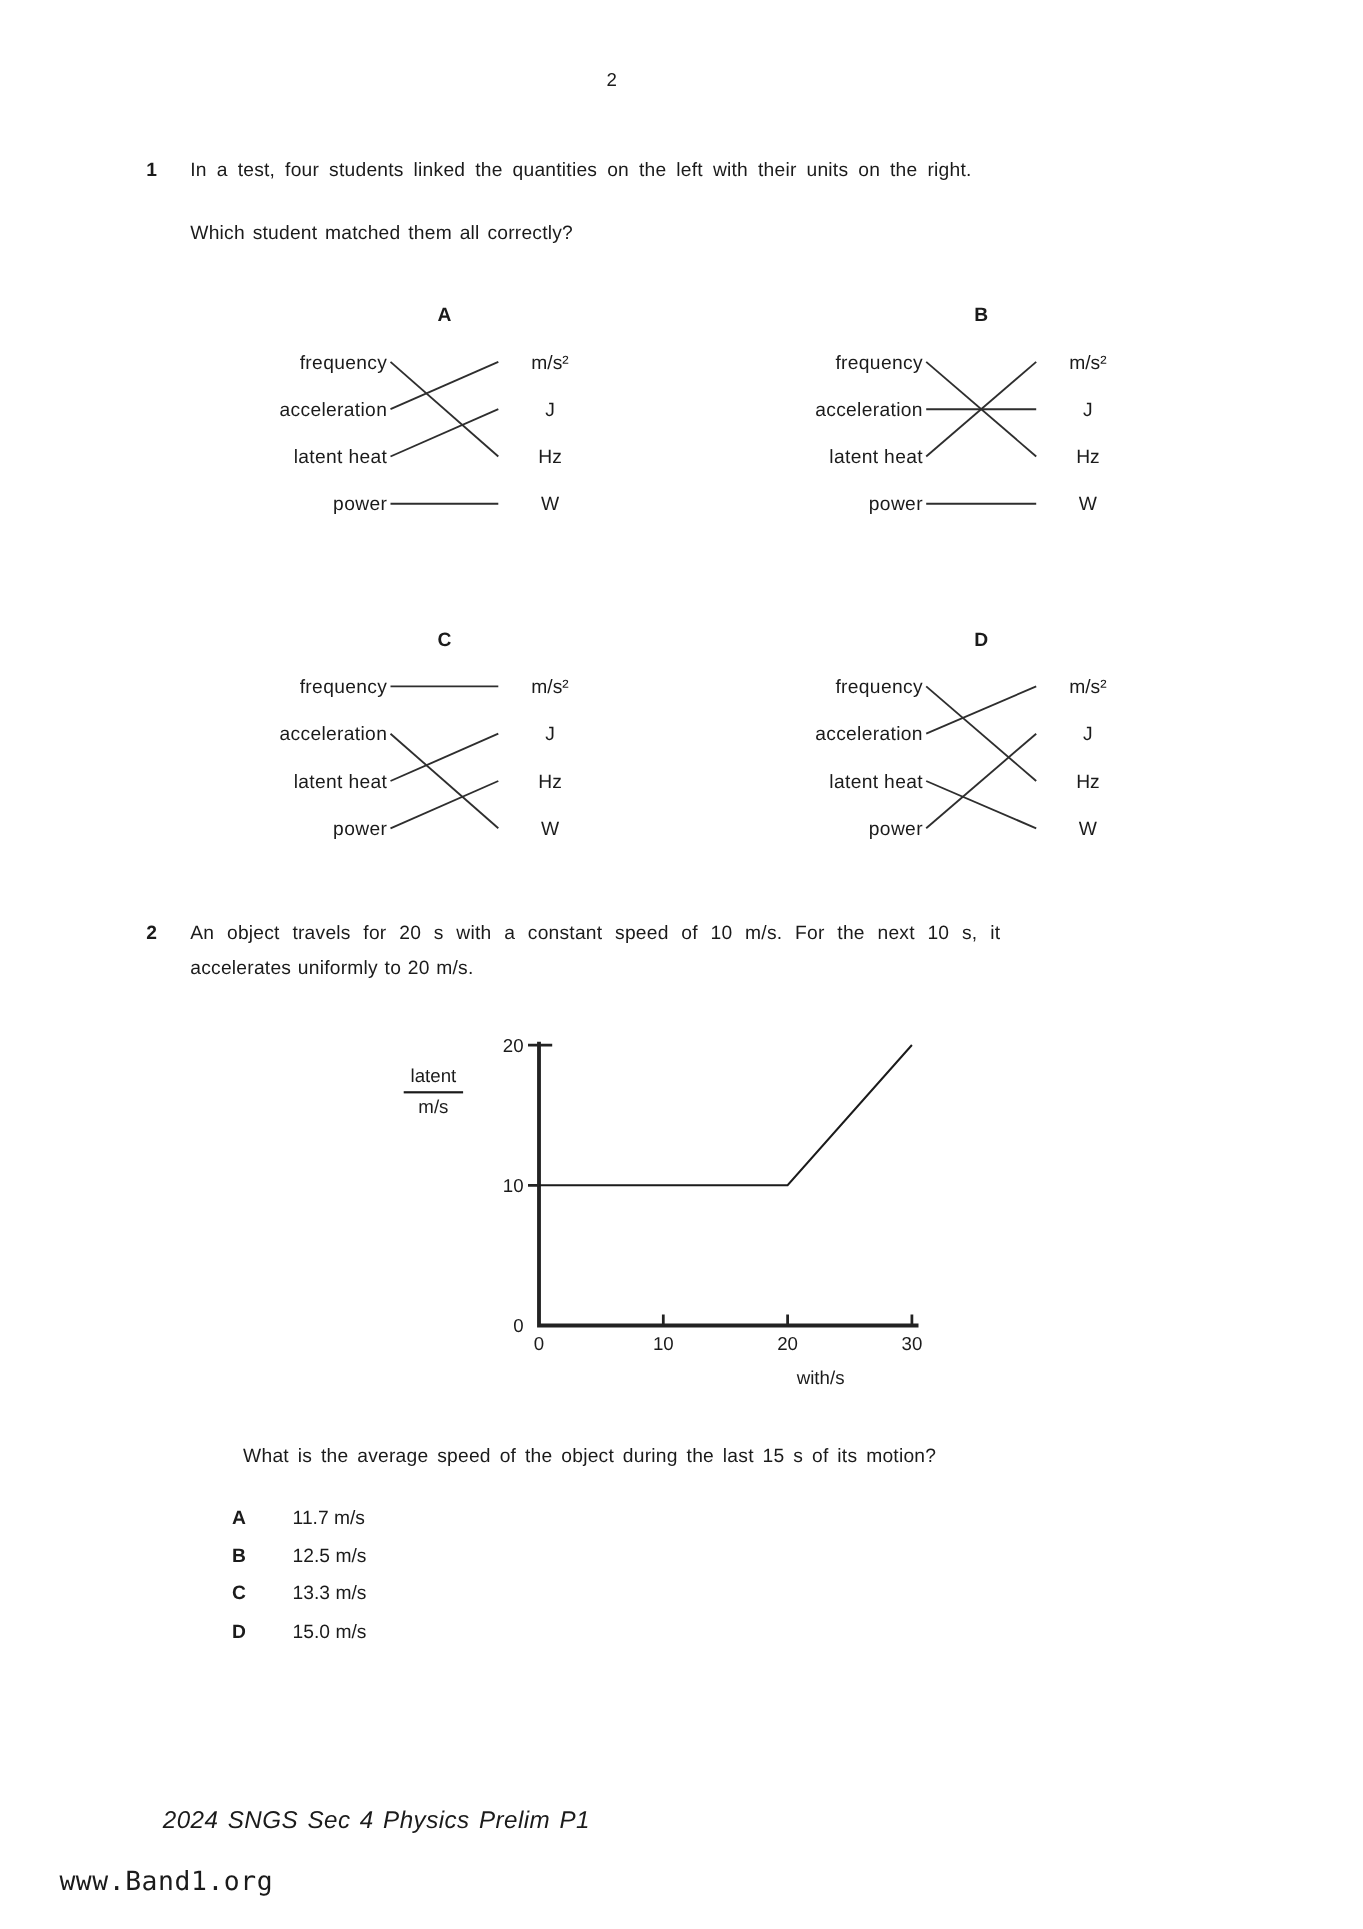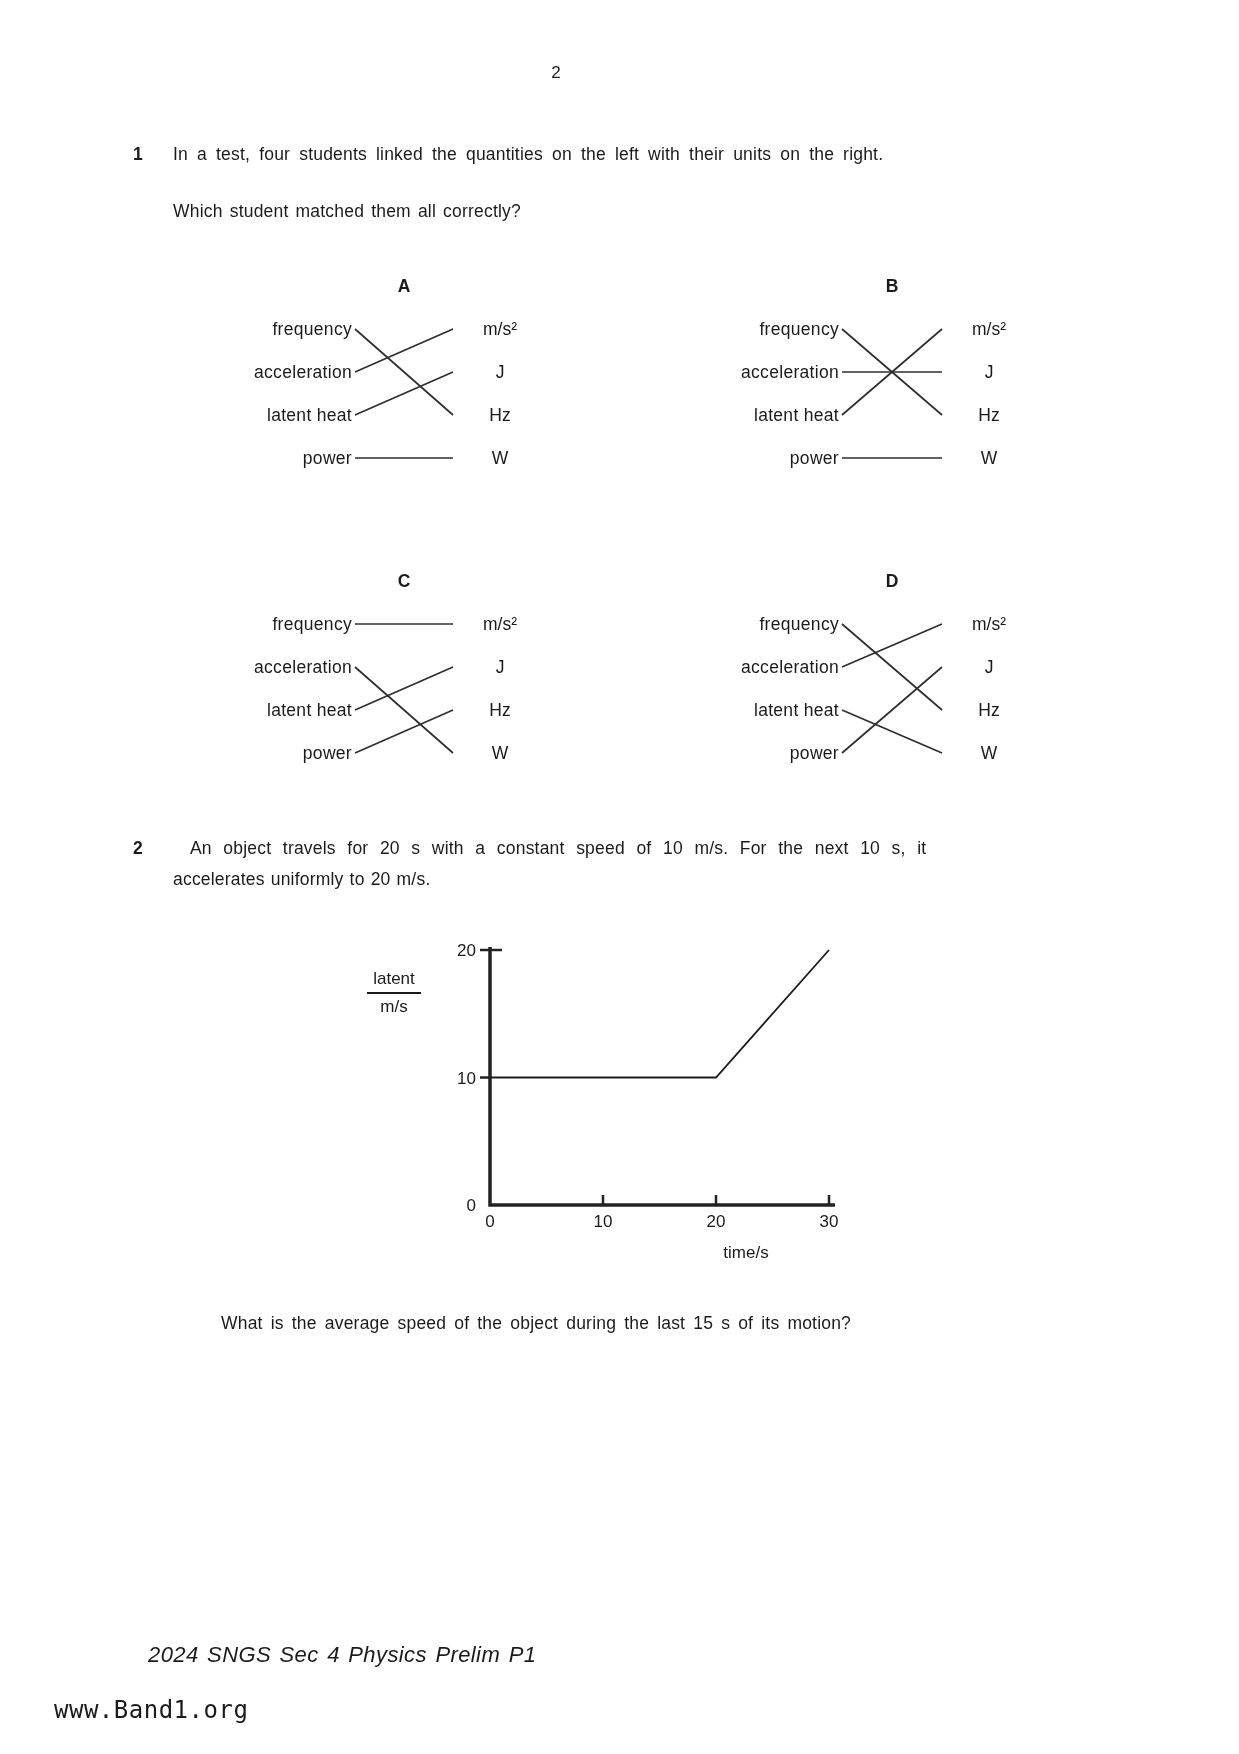--- a/index.html
+++ b/index.html
@@ -12,21 +12,21 @@
     overflow:hidden;
   }
   .abs { position:absolute; }
   .qnum { font-weight:bold; font-size:17.5px; }
   .qtext { font-size:17.5px; letter-spacing:0.2px; white-space:nowrap; }
   #pagenum { left:545px; top:63px; width:22px; text-align:center; font-size:17px; }
   #q1num { left:133px; top:144px; }
   #q1intro { left:173px; top:144px; word-spacing:4px; }
   #q1prompt { left:173px; top:201px; word-spacing:2px; }
   #q2num { left:133px; top:838px; }
-  #q2l1 { left:190px; top:838px; word-spacing:6.5px; }
+  #q2l1 { left:173px; top:838px; word-spacing:6.5px; }
   #q2l2 { left:173px; top:869px; word-spacing:1px; }
   #q2prompt { left:173px; top:1313px; word-spacing:3px;margin-left:48px; }
   
   .dg-group { position:absolute; }
   .dg-title { position:absolute; font-weight:bold; font-size:17.5px; text-align:center; }
   .dg-lab { position:absolute; font-size:17.5px; line-height:22px; text-align:right; letter-spacing:0.3px; white-space:nowrap; }
   .dg-unit { position:absolute; font-size:17.5px; line-height:22px; text-align:center; white-space:nowrap; }
   .dg-svg { position:absolute; overflow:visible; }
   
   #graph { left:330px; top:935px; width:530px; height:345px; }
@@ -142,21 +142,27 @@
         <line x1="386" y1="260" x2="386" y2="270" stroke="#222222" stroke-width="2.5"></line>
         <text x="386" y="292" text-anchor="middle">20</text>
         <line x1="499" y1="260" x2="499" y2="270" stroke="#222222" stroke-width="2.5"></line>
         <text x="499" y="292" text-anchor="middle">30</text>
         <polyline points="160,142.5 386,142.5 499,15" fill="none" stroke="#1b1b1b" stroke-width="1.8"></polyline>
       </svg></div>
   <div class="abs" id="speedlabel">
     <div class="num">latent</div>
     <div class="den">m/s</div>
   </div>
-  <div class="abs" id="timelabel">time/s</div>
+  <div class="abs" id="timelabel">with/s</div>
 
   <div class="abs qtext" id="q2prompt">What is the average speed of the object during the last 15 s of its motion?</div>
 
+  <div class="abs" id="options">
+      <div class="opt-row"><span class="opt-letter">A</span><span class="opt-value">11.7 m/s</span></div>
+      <div class="opt-row"><span class="opt-letter">B</span><span class="opt-value">12.5 m/s</span></div>
+      <div class="opt-row"><span class="opt-letter">C</span><span class="opt-value">13.3 m/s</span></div>
+      <div class="opt-row"><span class="opt-letter">D</span><span class="opt-value">15.0 m/s</span></div>
+    </div>
 
   <div class="abs" id="footer-exam">2024 SNGS Sec 4 Physics Prelim P1</div>
   <div class="abs" id="footer-site">www.Band1.org</div>
 
 </div>
 
 </body></html>

